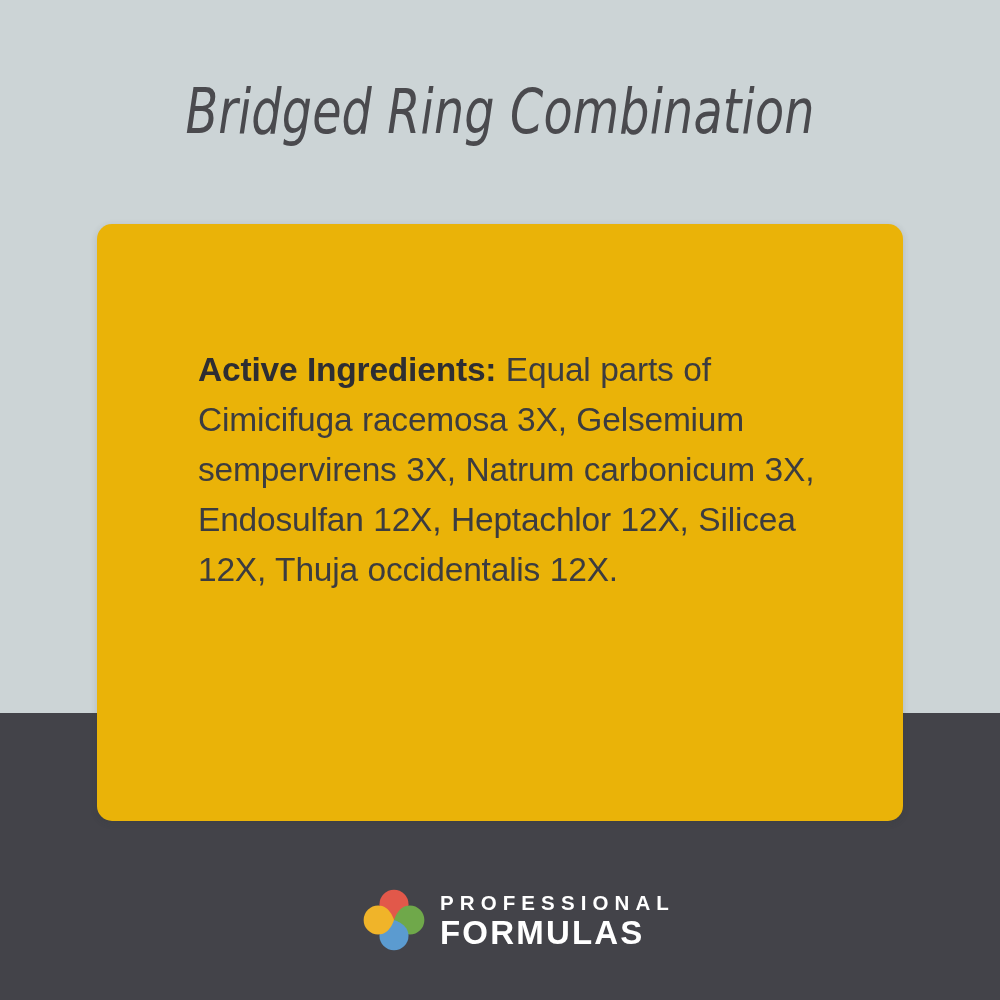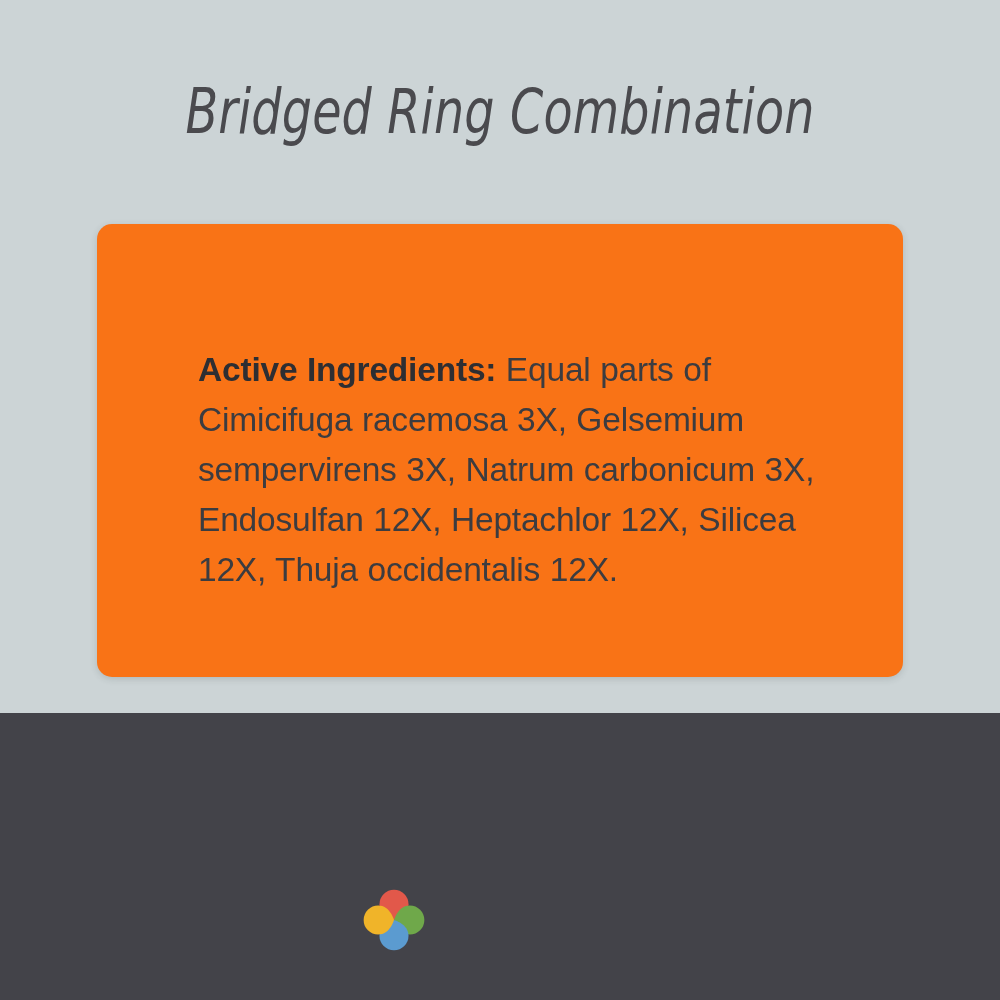--- a/index.html
+++ b/index.html
@@ -57,22 +57,22 @@
     transform-origin: center center;
     white-space: nowrap;
   }
 
   
   .card {
     position: absolute;
     left: 97px;
     top: 224px;
     width: 806px;
-    height: 453px;
-    background: #f97316;
+    height: 597px;
+    background: #eab308;
     border-radius: 15px;
     box-shadow: 0 2px 7px rgba(40, 48, 52, 0.16);
   }
 
   .card-body {
     position: absolute;
     left: 101px;
     top: 121px;
     width: 640px;
   }
@@ -153,16 +153,20 @@
 
       <path d="M50 50 C 50 50, 28 44, 28 26 A 22 22 0 0 1 72 26 C 72 44, 50 50, 50 50 Z" fill="#e2584a"></path>
 
       <path d="M50 50 C 50 50, 56 28, 74 28 A 22 22 0 0 1 74 72 C 56 72, 50 50, 50 50 Z" fill="#6fa84a"></path>
 
       <path d="M50 50 C 50 50, 72 56, 72 74 A 22 22 0 0 1 28 74 C 28 56, 50 50, 50 50 Z" fill="#5b9bd0"></path>
 
       <path d="M50 50 C 50 50, 44 72, 26 72 A 22 22 0 0 1 26 28 C 44 28, 50 50, 50 50 Z" fill="#f0b429"></path>
     </svg>
 
+    <div class="logo-wordmark">
+      <div class="wm-top">PROFESSIONAL</div>
+      <div class="wm-bottom">FORMULAS</div>
+    </div>
 
   </div>
 
 </div>
 
 </body></html>

